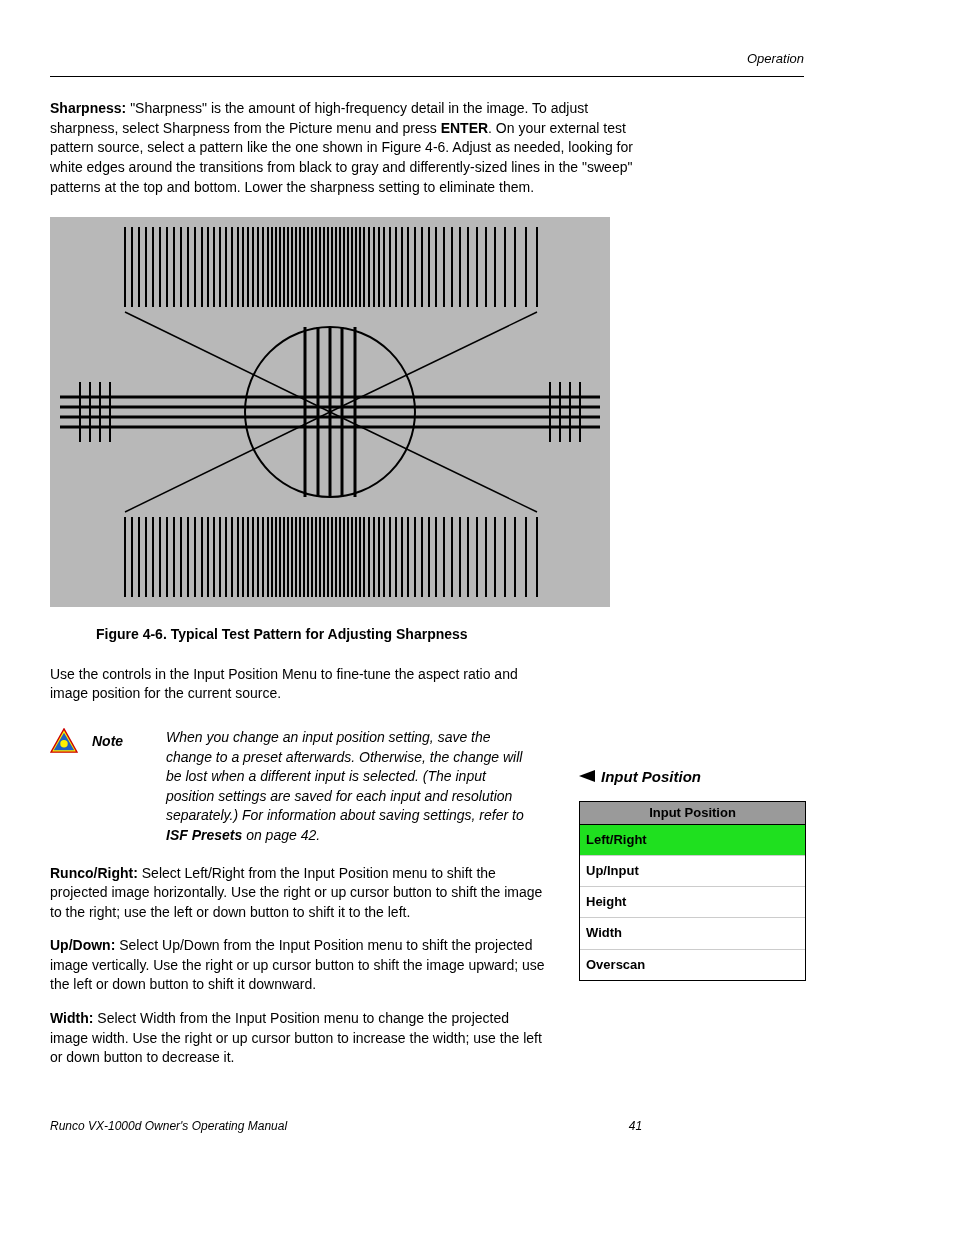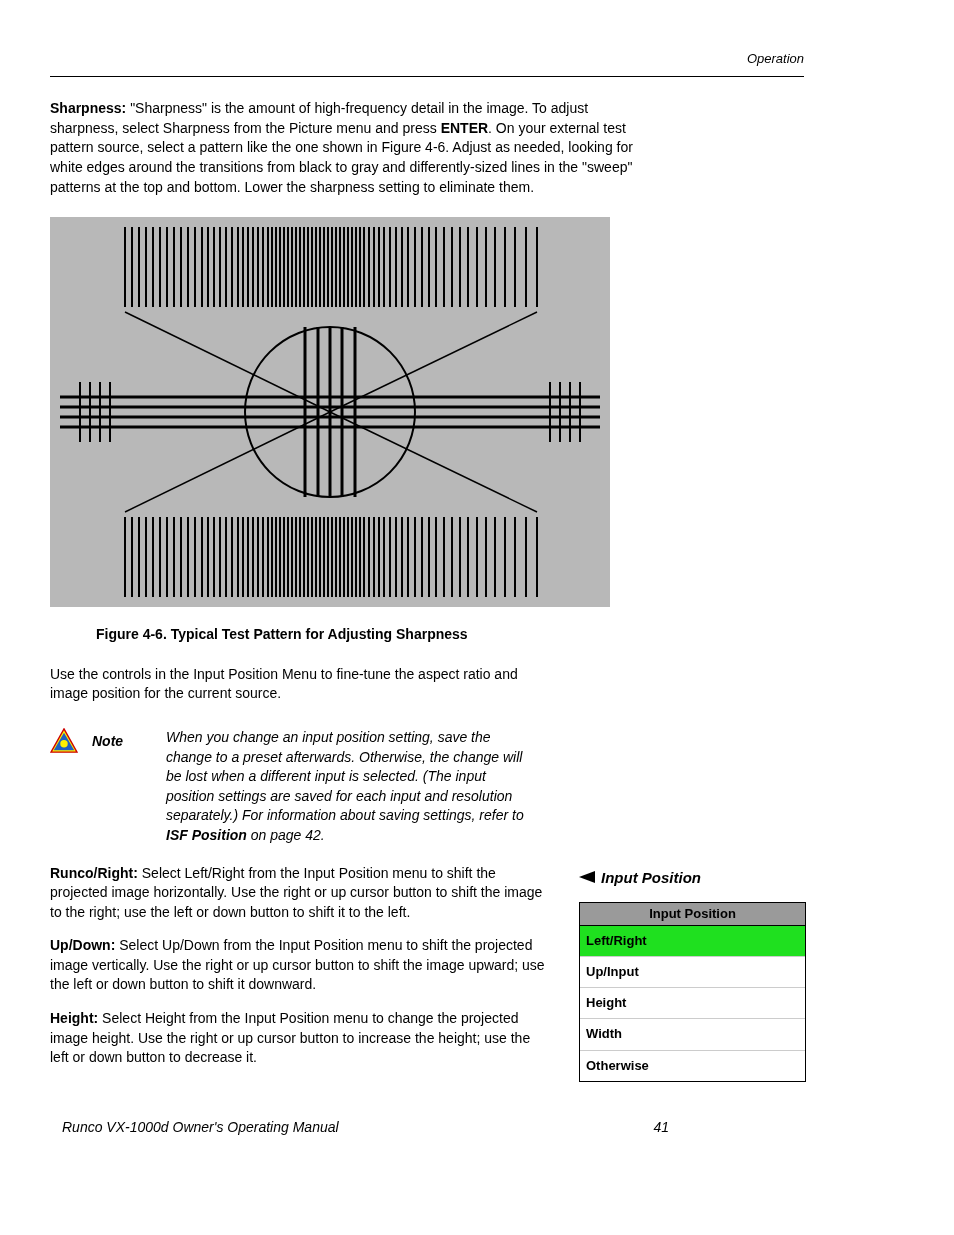--- a/index.html
+++ b/index.html
@@ -38,21 +38,21 @@
     position: relative;
     overflow: hidden;
   }
   .fig-caption {
     font-weight: bold;
     margin-bottom: 20px;
     padding-left: 46px;
   }
   .two-col-row {
     display: flex;
-    align-items: flex-end;
+    align-items: center;
     gap: 30px;
   }
   .side-col {
     flex: 0 0 225px;
   }
   .side-heading {
     font-weight: bold;
     font-style: italic;
     font-size: 15px;
     display: flex;
@@ -106,23 +106,22 @@
     width: 60px;
   }
   .note-text {
     font-style: italic;
     max-width: 440px;
   }
   .footer {
     display: flex;
     justify-content: space-between;
     font-style: italic;
-    font-size: 14px;
+    font-size: 12px;
     margin-top: 36px;
-    margin-left: 12px;
   }
   .footer .page { margin-left: 180px; text-align: right;}
 </style>
 </head>
 <body>
 
 <div class="header-right">Operation</div>
 <hr class="rule">
 
 <div class="main-col">
@@ -329,47 +328,47 @@
     <div class="para">Use the controls in the Input Position Menu to fine-tune the aspect ratio and image position for the current source.</div>
 
     <div class="note-row">
       <svg class="note-icon" viewBox="0 0 30 28">
         <polygon points="15,1 29,26 1,26" fill="#fff200" stroke="#c00" stroke-width="1.5"></polygon>
         <polygon points="15,5 26,24 4,24" fill="#2060c0"></polygon>
         <circle cx="15" cy="17" r="4" fill="#fff200"></circle>
       </svg>
       <div class="note-label">Note</div>
       <div class="note-text">
-        <span>When you change an input position setting, save the change to a preset afterwards. Otherwise, the change will be lost when a different input is selected. (The input position settings are saved for each input and resolution separately.) For information about saving settings, refer to </span><span class="bold">ISF Position</span><span> on page 42.</span>
+        <span>When you change an input position setting, save the change to a preset afterwards. Otherwise, the change will be lost when a different input is selected. (The input position settings are saved for each input and resolution separately.) For information about saving settings, refer to </span><span class="bold">ISF Presets</span><span> on page 42.</span>
       </div>
     </div>
 
     <div class="para">
       <span class="bold">Runco/Right:</span><span> Select Left/Right from the Input Position menu to shift the projected image horizontally. Use the right or up cursor button to shift the image to the right; use the left or down button to shift it to the left.</span>
     </div>
     <div class="para">
       <span class="bold">Up/Down:</span><span> Select Up/Down from the Input Position menu to shift the projected image vertically. Use the right or up cursor button to shift the image upward; use the left or down button to shift it downward.</span>
     </div>
     <div class="para">
-      <span class="bold">Height:</span><span> Select Height from the Input Position menu to change the projected image height. Use the right or up cursor button to increase the height; use the left or down button to decrease it.</span>
+      <span class="bold">Width:</span><span> Select Width from the Input Position menu to change the projected image width. Use the right or up cursor button to increase the width; use the left or down button to decrease it.</span>
     </div>
   </div>
 
   <div class="side-col">
     <div class="side-heading">
       <span class="arrow-left"></span>
       <span>Input Position</span>
     </div>
     <div class="menu-table">
       <div class="menu-header">Input Position</div>
       <div class="menu-row hl">Left/Right</div>
       <div class="menu-row">Up/Input</div>
       <div class="menu-row">Height</div>
       <div class="menu-row">Width</div>
-      <div class="menu-row" style="border-bottom:none">Otherwise</div>
+      <div class="menu-row" style="border-bottom:none">Overscan</div>
     </div>
   </div>
 </div>
 
 <div class="footer">
   <span>Runco VX-1000d Owner's Operating Manual</span>
   <span class="page">41</span>
   <span></span>
 </div>
 

